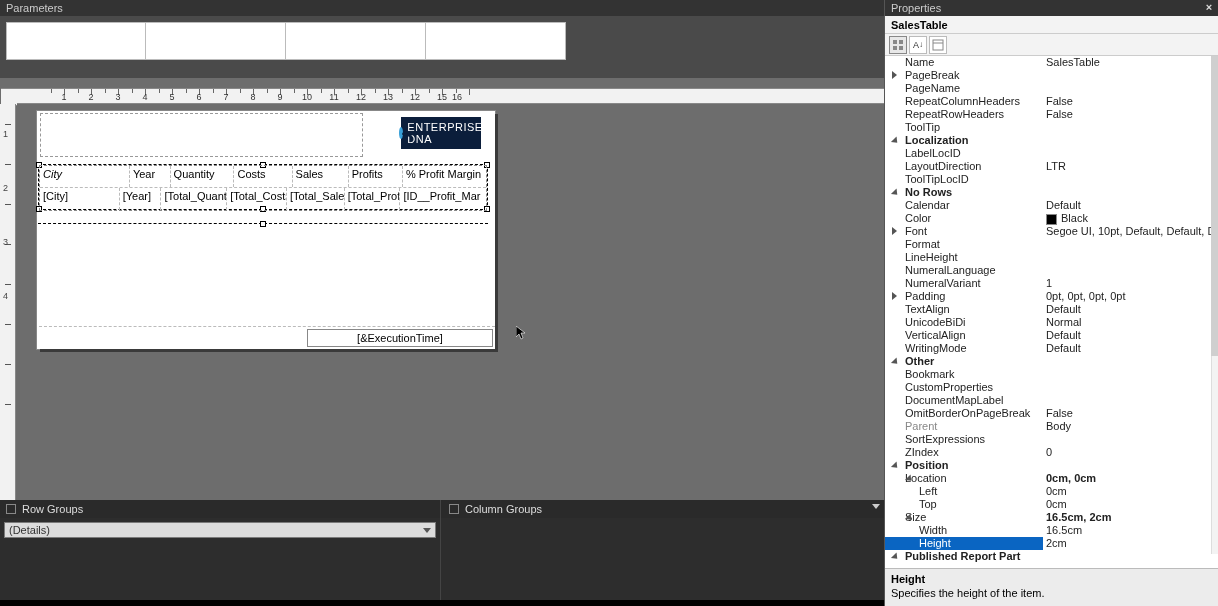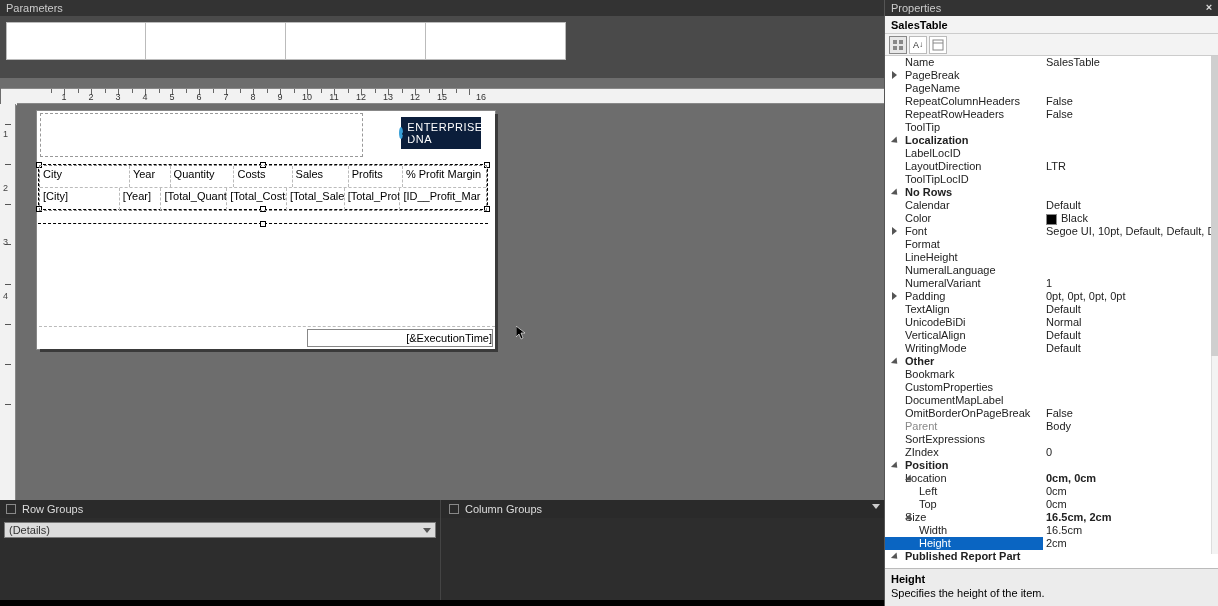--- a/index.html
+++ b/index.html
@@ -41,21 +41,21 @@
   .table { position: absolute; left: 2px; top: 54px; width: 448px; border: 1px dashed #888; }
   .trow { display: flex; height: 22px; border-bottom: 1px dashed #bbb; }
   .trow:last-child { border-bottom: none; }
   .tcell { border-right: 1px dashed #bbb; padding: 2px 3px; overflow: hidden; white-space: nowrap; font-size: 11px; }
   .tcell:last-child { border-right: none; }
   .hdr { font-weight: normal; }
   .sel-handle { position:absolute; width:6px; height:6px; background:#fff; border:1px solid #000; }
   .sel-wrap { position:absolute; border:1px dashed #000; left:1px; top:53px; width:450px; height:46px; pointer-events:none; }
   .sel-line-below { position:absolute; border-top:1px dashed #000; left:1px; top:112px; width:450px; }
 
-  .footer-box { position: absolute; right: 2px; bottom: 2px; width: 186px; height: 18px; border: 1px solid #888; text-align: right; line-height: 16px; font-size: 11px; }
+  .footer-box { position: absolute; right: 2px; bottom: 2px; width: 186px; height: 18px; border: 1px solid #888; text-align: center; line-height: 16px; font-size: 11px; }
   .footer-dashed { position:absolute; border-top:1px dashed #bbb; left:2px; width:456px; bottom:22px; }
 
   .cursor { position:absolute; left:498px; top:222px; width:10px; height:14px; pointer-events:none; }
   .cursor svg { width:100%; height:100%; }
 
   
   .groups-bar { position: absolute; left: 0; top: 500px; width: 884px; height: 100px; background: #404040; }
   .groups-header { display:flex; height: 18px; }
   .gh-left { width: 440px; background: #2a2a2a; color: #ddd; display:flex; align-items:center; gap:6px; padding-left:6px; }
   .gh-right { flex: 1; background: #2a2a2a; color: #ddd; display:flex; align-items:center; gap:6px; padding-left:8px; position:relative; border-left:1px solid #444; }
@@ -156,21 +156,21 @@
         <div class="tick" style="left: 351px;"></div>
         <div class="num" style="left: 351px;">13</div>
         <div class="tick mid" style="left: 337.5px;"></div>
         <div class="tick" style="left: 378px;"></div>
         <div class="num" style="left: 378px;">12</div>
         <div class="tick mid" style="left: 364.5px;"></div>
         <div class="tick" style="left: 405px;"></div>
         <div class="num" style="left: 405px;">15</div>
         <div class="tick mid" style="left: 391.5px;"></div>
         <div class="tick" style="left: 432px;"></div>
-        <div class="num" style="left: 444px;">16</div>
+        <div class="num" style="left: 420px;">16</div>
         <div class="tick mid" style="left: 418.5px;"></div>
       </div>
   </div>
   <div class="v-ruler-strip" id="v-ruler">
       <div class="v-ruler-dash" style="top: 20px;"></div>
       <div class="v-ruler-dash" style="top: 60px;"></div>
       <div class="v-ruler-dash" style="top: 100px;"></div>
       <div class="v-ruler-dash" style="top: 140px;"></div>
       <div class="v-ruler-dash" style="top: 180px;"></div>
       <div class="v-ruler-dash" style="top: 220px;"></div>
@@ -197,21 +197,21 @@
         <span class="sel-handle" style="left:-3px; bottom:-3px;"></span>
         <span class="sel-handle" style="left:calc(50% - 3px); bottom:-3px;"></span>
         <span class="sel-handle" style="right:-3px; bottom:-3px;"></span>
       </div>
       <div class="sel-line-below">
         <span class="sel-handle" style="left:calc(50% - 3px); top:-3px;"></span>
       </div>
 
       <div class="table">
         <div class="trow" id="hdr-row">
-            <div class="tcell hdr" style="width: 93px;">City</div>
+            <div class="tcell hdr" style="width: 93px; font-style: italic;">City</div>
             <div class="tcell hdr" style="width: 42px;">Year</div>
             <div class="tcell hdr" style="width: 66px;">Quantity</div>
             <div class="tcell hdr" style="width: 60px;">Costs</div>
             <div class="tcell hdr" style="width: 58px;">Sales</div>
             <div class="tcell hdr" style="width: 56px;">Profits</div>
             <div class="tcell hdr" style="width: 86px;">% Profit Margin</div>
           </div>
         <div class="trow" id="data-row">
             <div class="tcell" style="width: 80px;">[City]</div>
             <div class="tcell" style="width: 42px;">[Year]</div>

